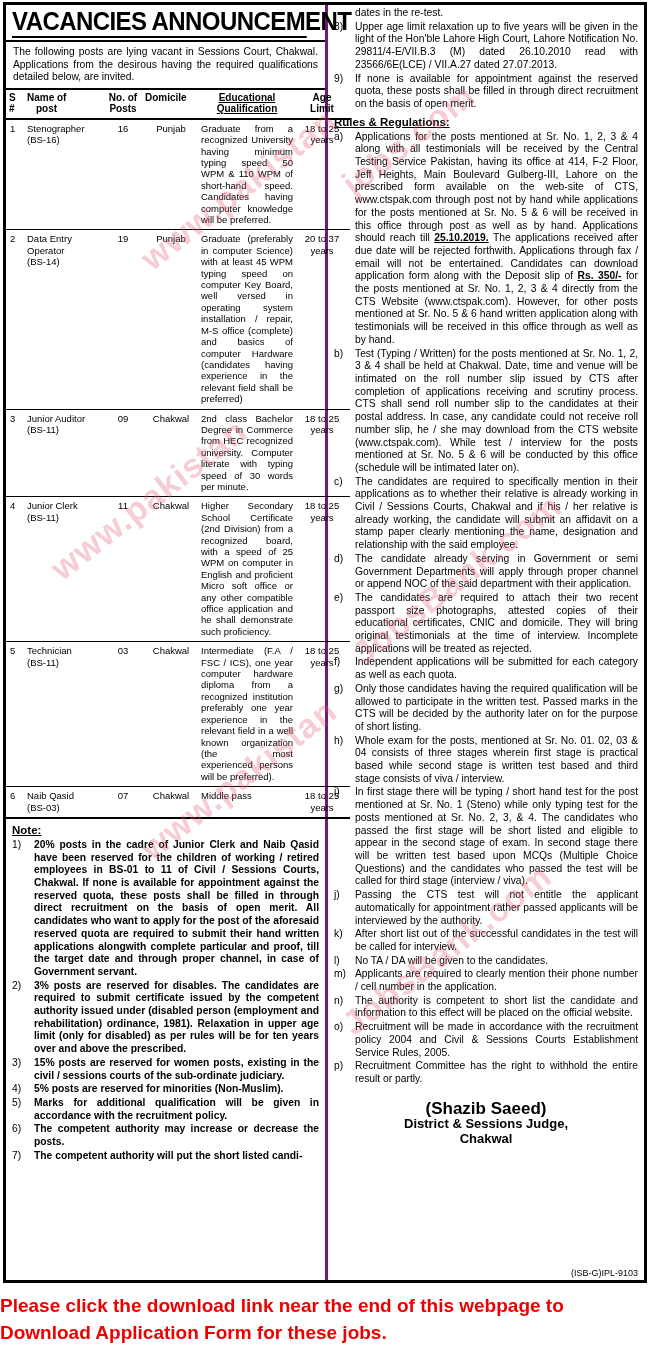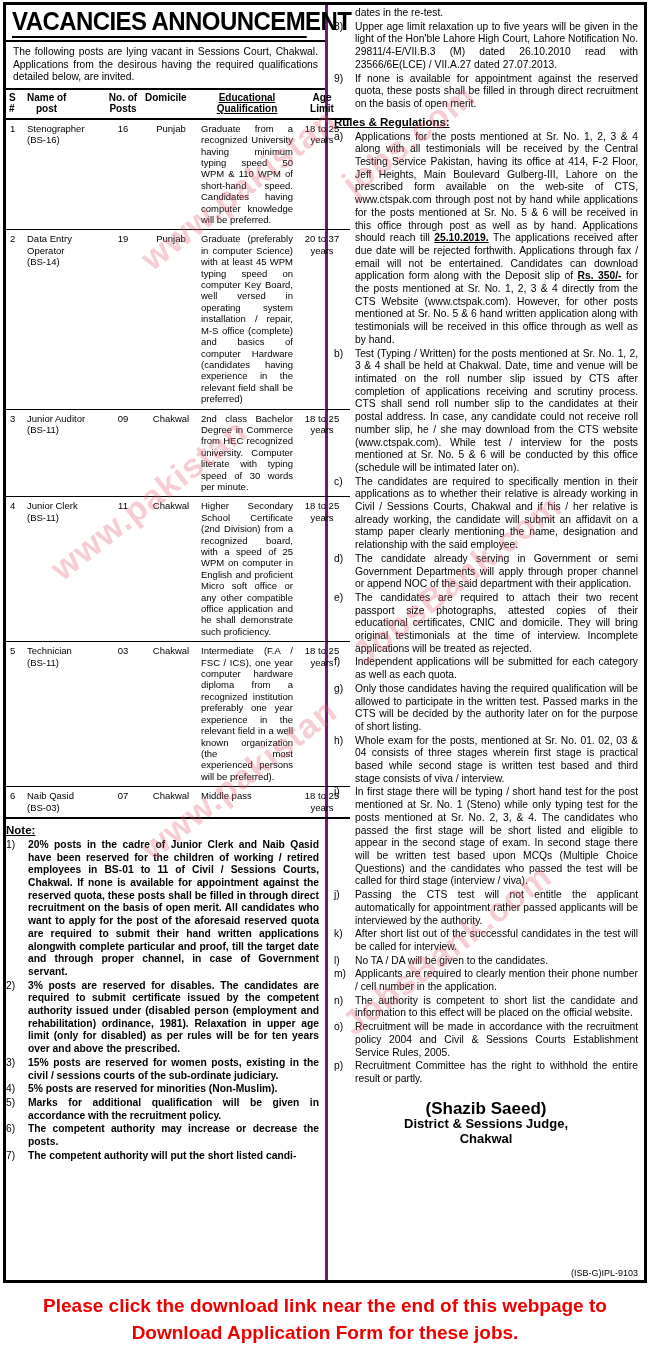--- a/index.html
+++ b/index.html
@@ -103,21 +103,21 @@
   .c-age    { width: 50px;  text-align: center; padding-right: 3px !important;}
   .th-sr    { text-align: left; padding-left: 3px !important;}
   .th-name  { text-align: left; }
   .th-posts { text-align: center; }
   .th-dom   { text-align: left; }
   .th-qual  { text-align: center; text-decoration: underline; }
   .th-age   { text-align: center; }
 
   
   .note-block {
-    padding: 4px 6px 0 0;
+    padding: 4px 6px 0 6px;
     flex: 1;
   }
   .note-head {
     font-weight: bold;
     font-size: 11.5px;
     text-decoration: underline;
     margin: 1px 0 3px 0;
   }
   .li-row {
     display: flex;
@@ -179,21 +179,21 @@
     padding-bottom: 2px;
     flex: 1;
   }
 
   
   .red-banner {
     position: absolute;
     left: 0;
     top: 1292px;
     width: 650px;
-    text-align: center;
+    text-align: left;
     color: #ee0000;
     font-weight: bold;
     font-size: 19px;
     line-height: 27px;
     font-family: "Liberation Sans", sans-serif;
   }
 
   
   .wm {
     position: absolute;

